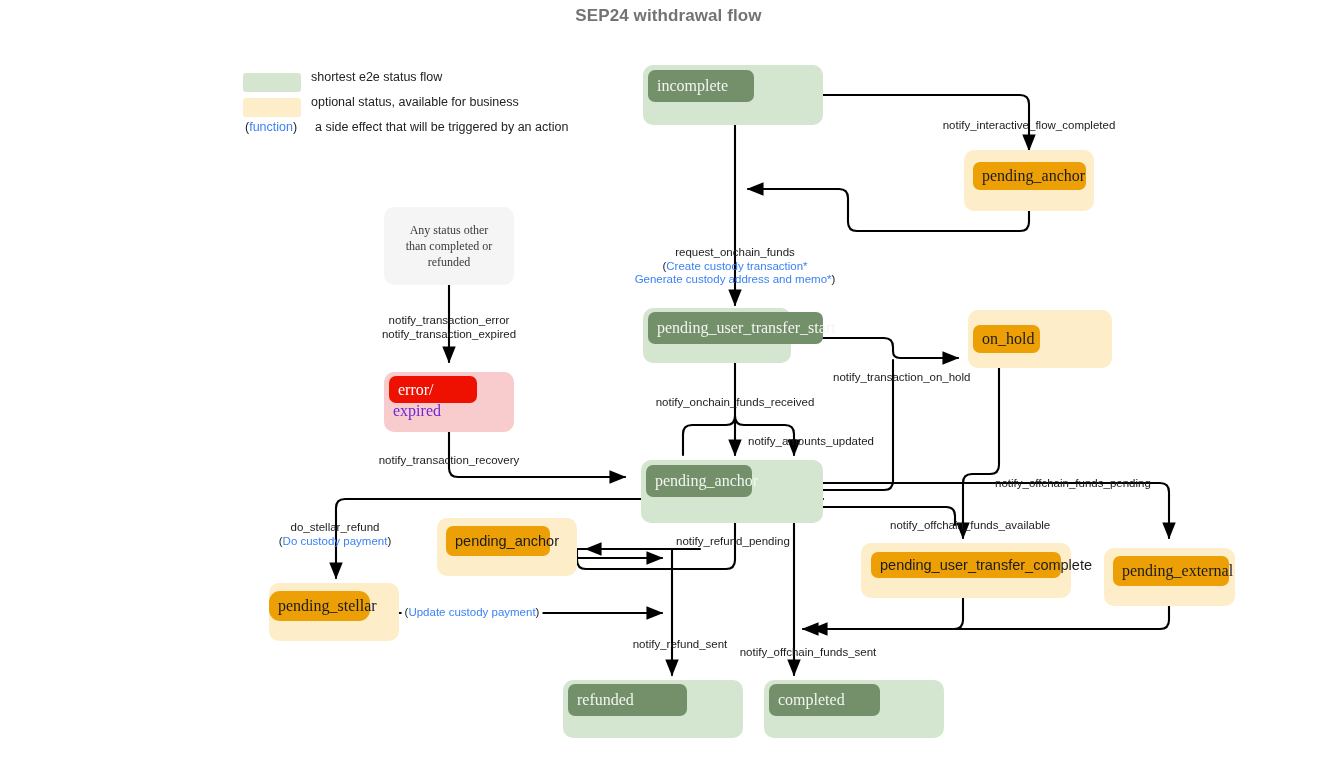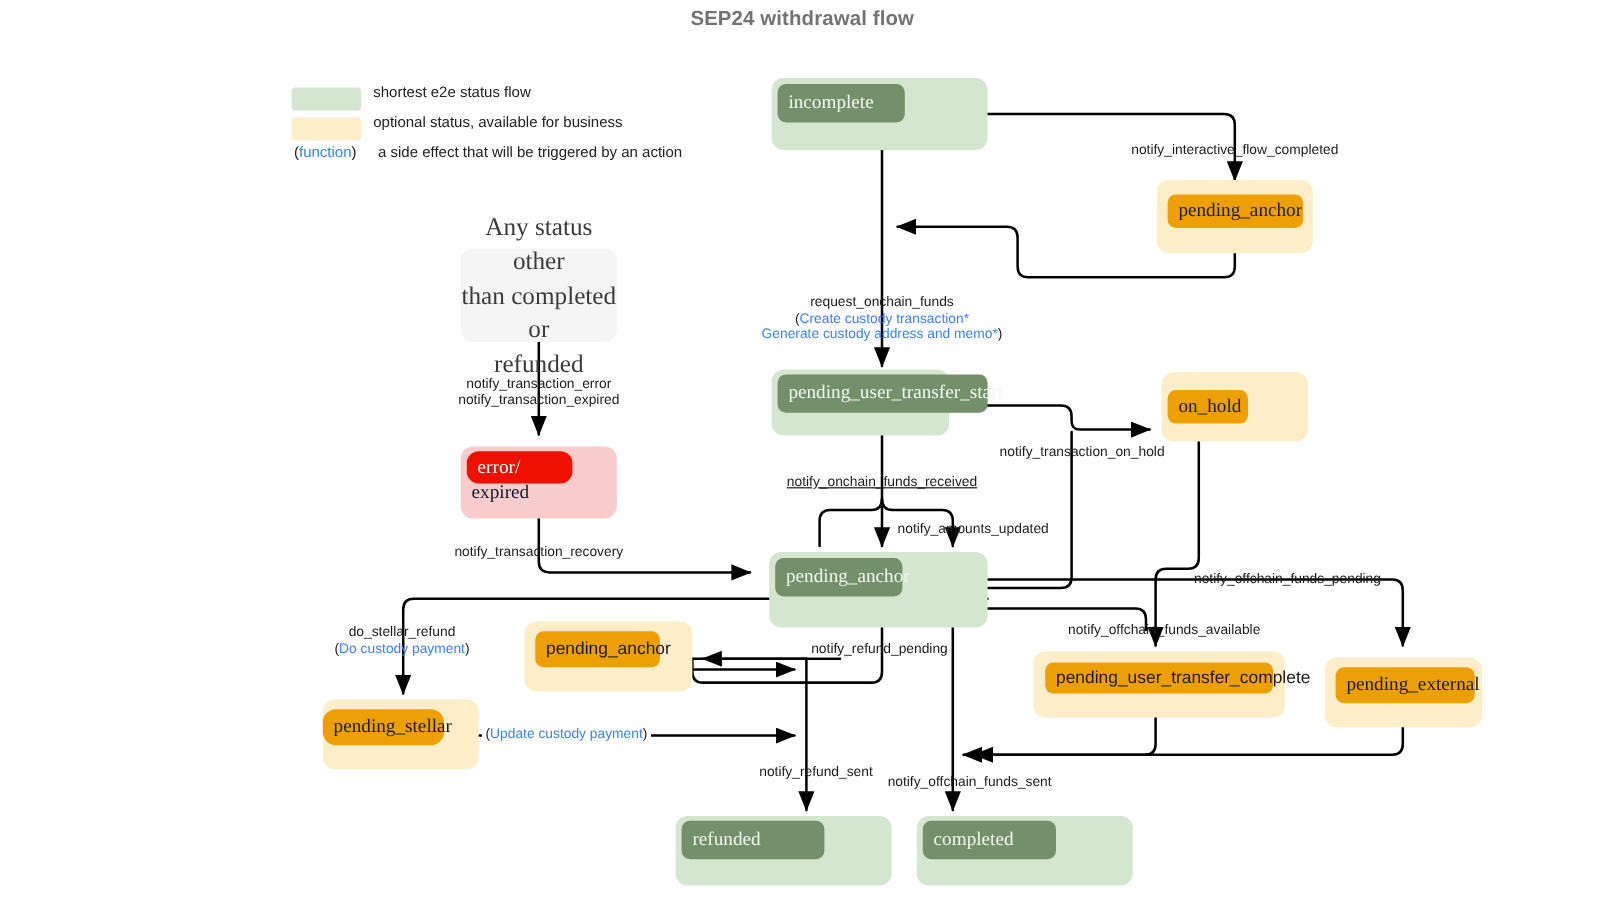--- a/index.html
+++ b/index.html
@@ -28,24 +28,24 @@
   .lbl-sans{font-family:"Liberation Sans","DejaVu Sans",sans-serif;font-size:14.5px;}
 
   .n-green{background:#d4e6d0;}
   .n-green .inner{background:#74906a;color:#f2f6f1;}
   .n-cream{background:#fdeec9;}
   .n-cream .inner{background:#eda005;color:#1b1b1b;}
   .n-pink{background:#f8cccc;}
   .n-pink .inner{background:#ee1000;color:#ffffff;}
   .n-grey{background:#f5f5f5;display:flex;align-items:center;justify-content:center;
           text-align:center;font-family:"Liberation Serif","DejaVu Serif",serif;
-          font-size:21px;color:#3a3a3a;line-height:1.35;}
+          font-size:12px;color:#3a3a3a;line-height:1.35;}
 
   .err-second{position:absolute;left:9px;top:30px;font-family:"Liberation Serif","DejaVu Serif",serif;
-              font-size:16px;color:#0f172a;}
+              font-size:16px;color:#6d28d9;}
 
   
   .elabel{position:absolute;font-size:11.5px;color:#1c1c1c;white-space:nowrap;line-height:13.5px;}
   .elabel.c{transform:translateX(-50%);text-align:center;}
 </style>
 </head>
 <body>
 
 <svg id="canvas" viewBox="0 0 1337 770" xmlns="http://www.w3.org/2000/svg">
   <defs>
@@ -132,33 +132,33 @@
   </div>
 </div>
 
 <div class="node n-grey" style="left:384px;top:207px;width:130px;height:78px;flex-direction:column;">
   <div>Any status other</div>
   <div>than completed or</div>
   <div>refunded</div>
 </div>
 
 <div class="node n-pink" style="left:384px;top:372px;width:130px;height:60px;">
-  <div class="inner lbl-serif" style="left:5px;top:4px;width:88px;height:27px;border-radius:10px;">
+  <div class="inner lbl-serif" style="left:5px;top:4px;width:88px;height:27px;">
     <span>error/</span>
   </div>
   <div class="err-second">expired</div>
 </div>
 
 <div class="node n-green" style="left:643px;top:308px;width:148px;height:55px;">
   <div class="inner lbl-serif" style="left:5px;top:4px;width:175px;height:32px;">
     <span>pending_user_transfer_start</span>
   </div>
 </div>
 
-<div class="node n-cream" style="left:968px;top:310px;width:122px;height:58px;">
+<div class="node n-cream" style="left:968px;top:310px;width:144px;height:58px;">
   <div class="inner lbl-serif" style="left:5px;top:15px;width:67px;height:28px;">
     <span>on_hold</span>
   </div>
 </div>
 
 <div class="node n-green" style="left:641px;top:460px;width:182px;height:63px;">
   <div class="inner lbl-serif" style="left:5px;top:5px;width:106px;height:32px;">
     <span>pending_anchor</span>
   </div>
 </div>
@@ -203,21 +203,21 @@
 
 <div class="elabel c" style="left:735px;top:246px;">request_onchain_funds</div>
 <div class="elabel c" style="left:735px;top:260px;"><span>(</span><span class="fn">Create custody transaction*</span></div>
 <div class="elabel c" style="left:735px;top:273px;"><span class="fn">Generate custody address and memo*</span><span>)</span></div>
 
 <div class="elabel c" style="left:449px;top:314px;">notify_transaction_error</div>
 <div class="elabel c" style="left:449px;top:328px;">notify_transaction_expired</div>
 
 <div class="elabel c" style="left:449px;top:454px;">notify_transaction_recovery</div>
 
-<div class="elabel c" style="left:735px;top:396px;text-decoration:underline;">notify_onchain_funds_received</div>
+<div class="elabel c" style="left:735px;top:396px;">notify_onchain_funds_received</div>
 
 <div class="elabel" style="left:748px;top:435px;">notify_amounts_updated</div>
 
 <div class="elabel" style="left:833px;top:371px;">notify_transaction_on_hold</div>
 
 <div class="elabel" style="left:995px;top:477px;">notify_offchain_funds_pending</div>
 
 <div class="elabel" style="left:890px;top:519px;">notify_offchain_funds_available</div>
 
 <div class="elabel" style="left:676px;top:535px;">notify_refund_pending</div>

